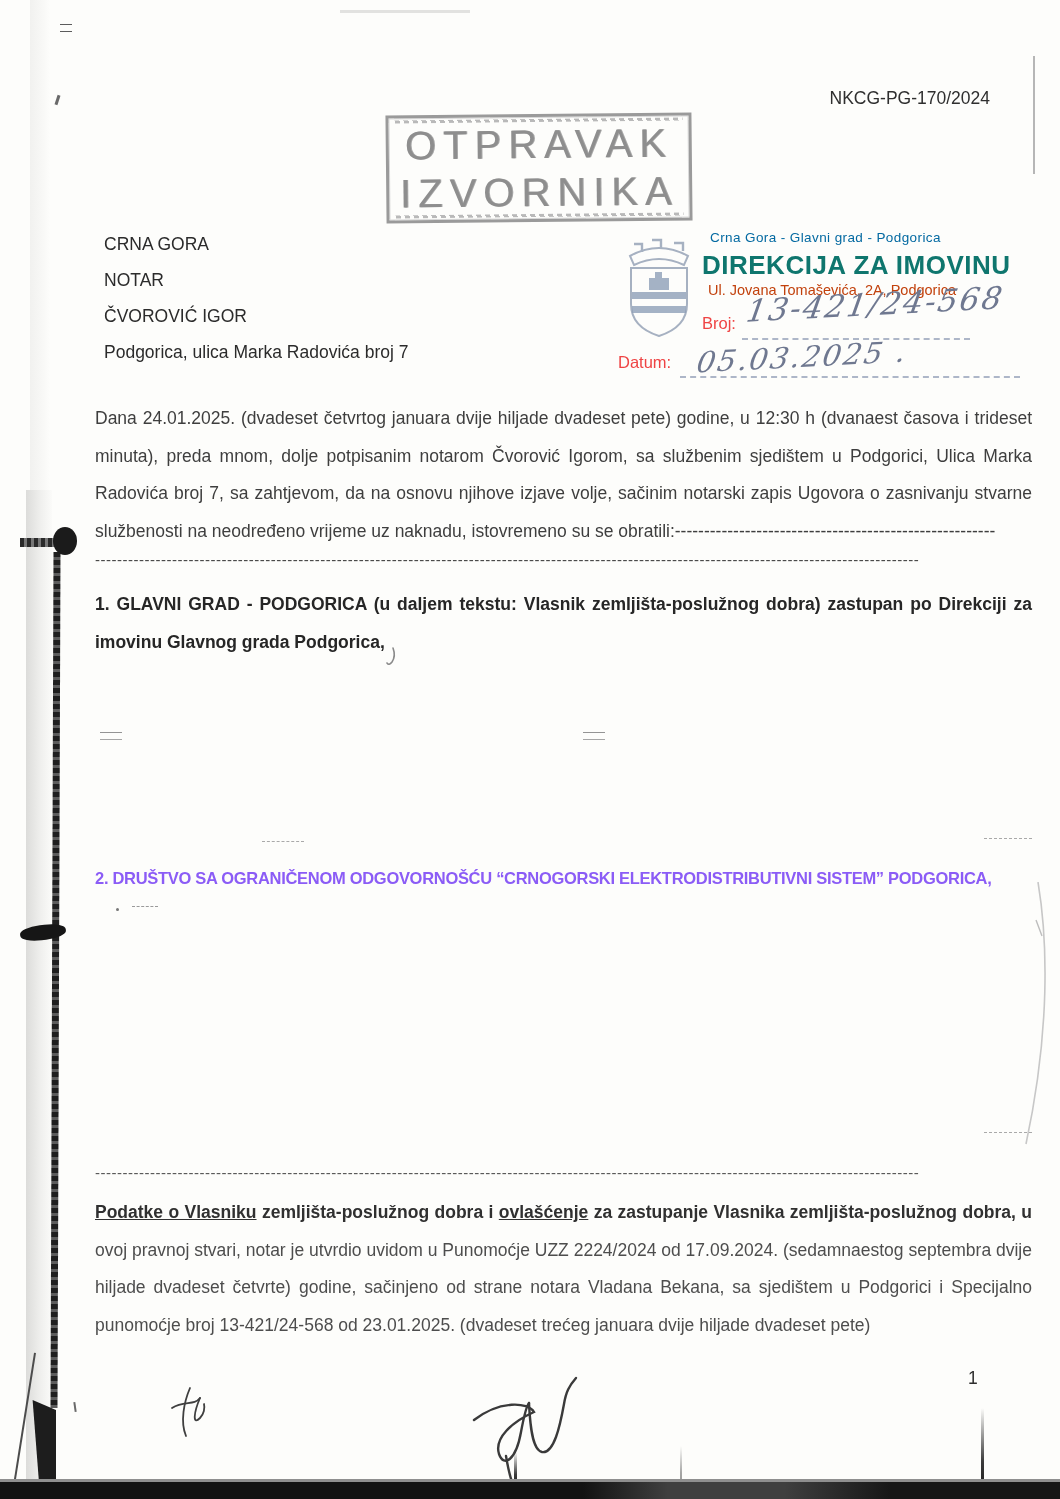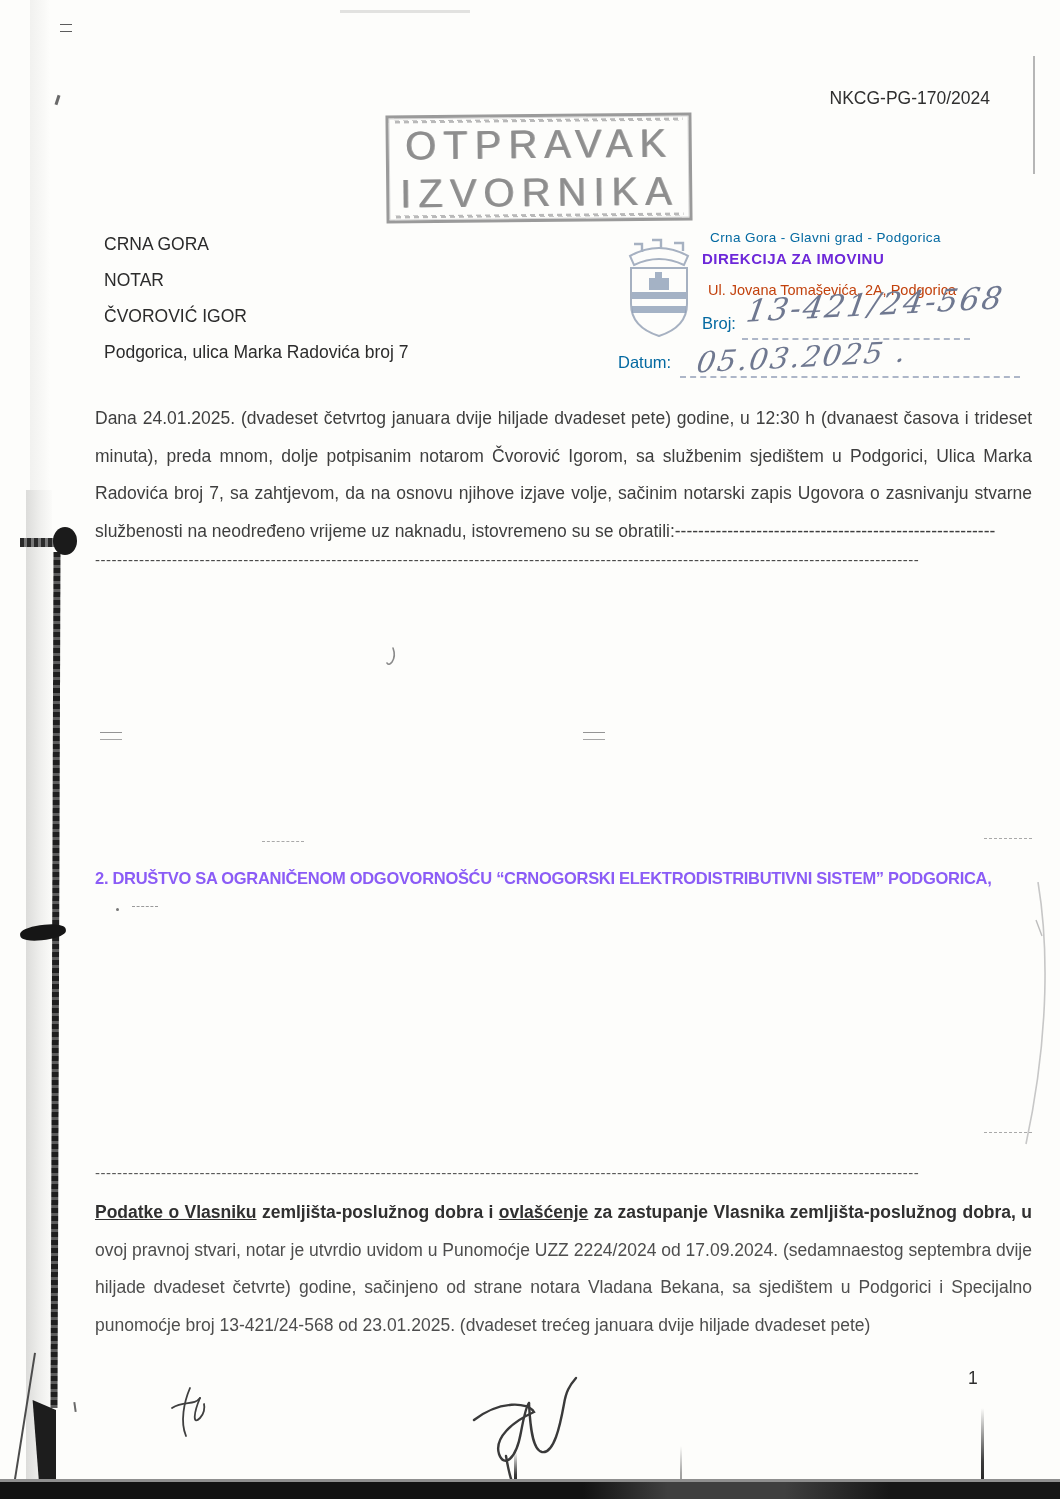--- a/index.html
+++ b/index.html
@@ -20,23 +20,23 @@
   .stamp-otpravak .line{font-size:40px;line-height:48px;letter-spacing:7px;
     color:#8e8e8e;text-shadow:1px 0 0 #a9a9a9;}
   .stamp-edge{position:absolute;left:6px;right:6px;height:3px;
     background:repeating-linear-gradient(90deg,#b9b9b9 0 5px,transparent 5px 9px);}
   
   .notary{left:104px;top:226px;width:480px;font-weight:normal;
     font-size:17.5px;line-height:36px;color:#2b2b2b;}
   
   .direkcija{left:616px;top:226px;width:410px;height:164px;}
   .dz1{left:94px;top:4px;font-size:13.5px;color:#0369a1;letter-spacing:.4px;}
-  .dz2{left:86px;top:24px;font-size:15px;font-weight:bold;color:#6d28d9;letter-spacing:.5px;}
+  .dz2{left:86px;top:24px;font-size:26px;font-weight:bold;color:#0f766e;letter-spacing:.5px;}
   .dz3{left:92px;top:56px;font-size:14.5px;color:#c2410c;}
-  .dzlabel{font-size:16.5px;color:#0369a1;}
+  .dzlabel{font-size:16.5px;color:#ef4444;}
   .dzline{border-bottom:2px dashed #adb6c8;height:0;}
   .handwriting{font-family:"DejaVu Serif",serif;font-style:italic;color:#6f7890;
     transform:skewX(-12deg) rotate(-3deg);letter-spacing:2px;white-space:nowrap;}
   
   .para{width:937px;font-size:17.5px;line-height:37.5px;text-align:justify;}
   .sep{width:937px;font-size:15px;letter-spacing:.5px;color:#4a4a4a;
     white-space:nowrap;overflow:hidden;}
   .bold{font-weight:bold;}
   .ul{text-decoration:underline;}
   .noise-eq{width:22px;height:6px;border-top:1.6px solid #949494;border-bottom:1.6px solid #a6a6a6;}
@@ -103,20 +103,21 @@
     <div class="abs handwriting" style="left:132px;top:60px;font-size:31px;">13-421/24-568</div>
     <div class="abs dzlabel" style="left:2px;top:127px;">Datum:</div>
     <div class="abs dzline" style="left:64px;top:150px;width:340px;"></div>
     <div class="abs handwriting" style="left:82px;top:114px;font-size:29px;">05.03.2025 .</div>
   </div>
 
   <div class="abs para" style="left:95px;top:400px;color:#3e3e3e;">Dana 24.01.2025. (dvadeset četvrtog januara dvije hiljade dvadeset pete) godine, u 12:30 h (dvanaest časova i trideset minuta), preda mnom, dolje potpisanim notarom Čvorović Igorom, sa službenim sjedištem u Podgorici, Ulica Marka Radovića broj 7, sa zahtjevom, da na osnovu njihove izjave volje, sačinim notarski zapis Ugovora o zasnivanju stvarne službenosti na neodređeno vrijeme uz naknadu, istovremeno su se obratili:-------------------------------------------------------</div>
 
   <div class="abs sep" style="left:95px;top:551px;">------------------------------------------------------------------------------------------------------------------------------------------------------</div>
 
+  <div class="abs para bold" style="left:95px;top:586px;color:#262626;">1. GLAVNI GRAD - PODGORICA (u daljem tekstu: Vlasnik zemljišta-poslužnog dobra) zastupan po Direkciji za imovinu Glavnog grada Podgorica,</div>
 
   <svg class="abs" style="left:384px;top:646px;" width="16" height="22" viewBox="0 0 16 22">
     <path d="M9 2 q3 8 -1 14 q-3 4 -5 1" stroke="#8a8a8a" stroke-width="1.6" fill="none" stroke-linecap="round"></path>
   </svg>
 
   <div class="abs noise-eq" style="left:100px;top:732px;"></div>
   <div class="abs noise-eq" style="left:583px;top:732px;"></div>
 
   <div class="abs noise-dash" style="left:262px;top:841px;width:42px;"></div>
   <div class="abs noise-dash" style="left:984px;top:838px;width:48px;"></div>

